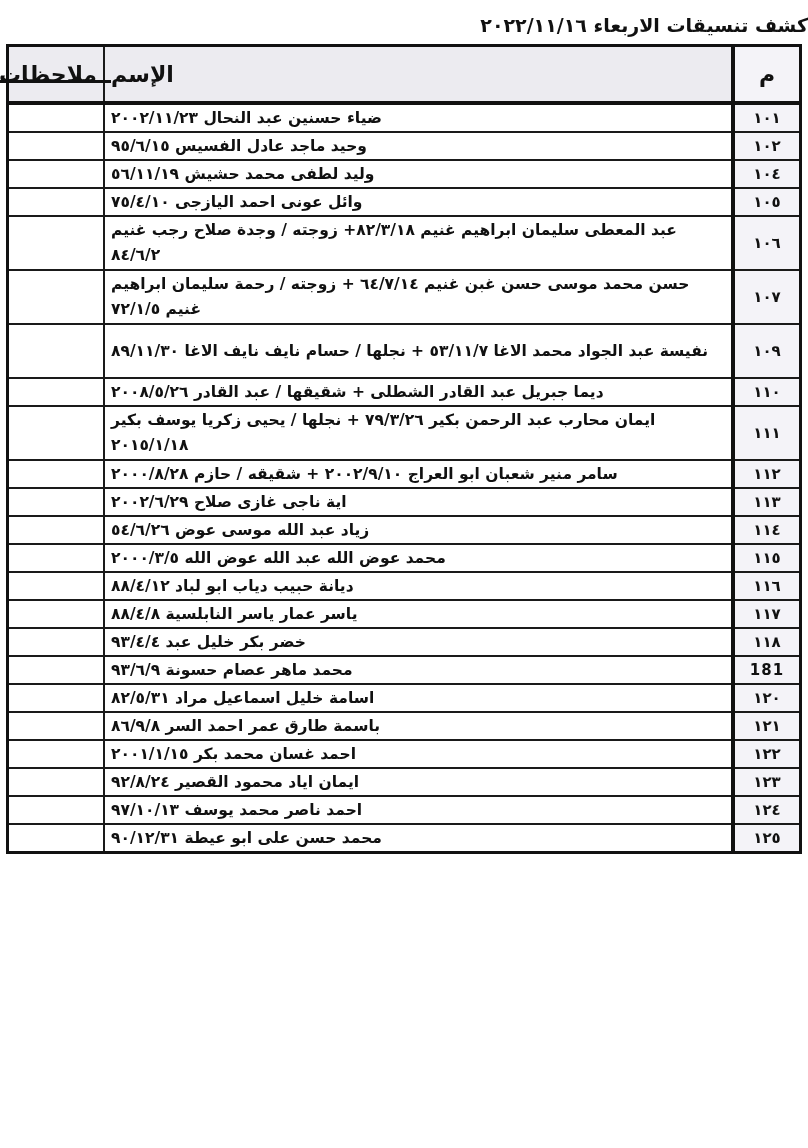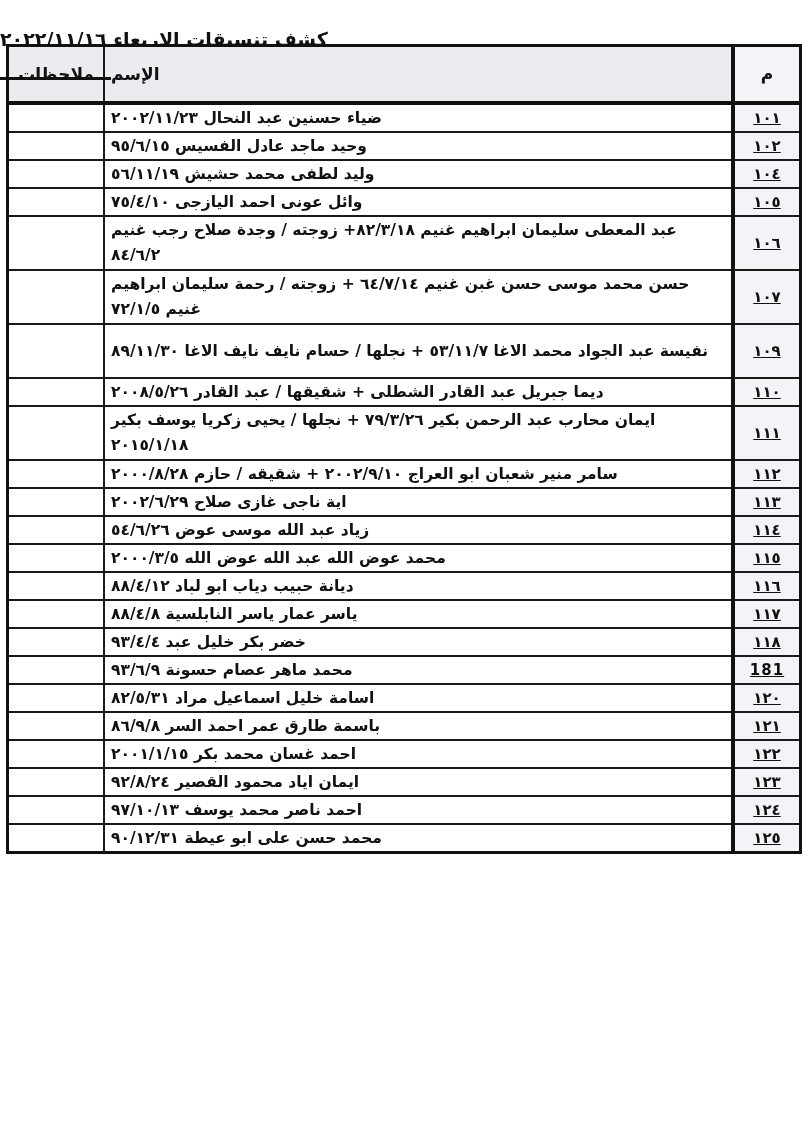--- a/index.html
+++ b/index.html
@@ -10,24 +10,24 @@
     body {
       width: 808px;
       height: 1148px;
       position: relative;
       overflow: hidden;
       font-family: "DejaVu Sans", sans-serif;
       color: #111;
     }
     .title {
       position: absolute;
-      top: 28px;
+      top: 14px;
       left: 0;
       width: 808px;
-      text-align: left;
+      text-align: right;
       direction: rtl;
       font-weight: bold;
       font-size: 19px;
       letter-spacing: 0.2px;
     }
     .sheet {
       position: absolute;
       top: 44px;
       left: 6px;
       width: 796px;
@@ -40,21 +40,21 @@
     }
     th, td {
       border: 2px solid #1a1a1a;
       padding: 0 6px;
       vertical-align: middle;
     }
     table { border: 3px solid #111; }
     thead th {
       background: #ecebf0;
       height: 54px;
-      font-size: 17px;
+      font-size: 22px;
       font-weight: bold;
       border-bottom: 4px solid #111;
     }
     th.col-num, td.col-num {
       width: 52px;
       text-align: center;
       background: #f4f3f8;
       border-left: 4px solid #111;
     }
     th.col-name, td.col-name {
@@ -83,21 +83,20 @@
     td {
       font-size: 15.5px;
       font-weight: bold;
       line-height: 25px;
     }
     tr.single td { height: 26px; }
     tr.double td { height: 52px; }
     td.col-num {
       font-size: 15px;
       letter-spacing: 1px;
-      text-decoration: underline;
     }
     td.col-name {
       padding-right: 6px;
     }
   </style>
 </head>
 <body>
 
 <div class="title">كشف تنسيقات الاربعاء ٢٠٢٢/١١/١٦</div>
 

